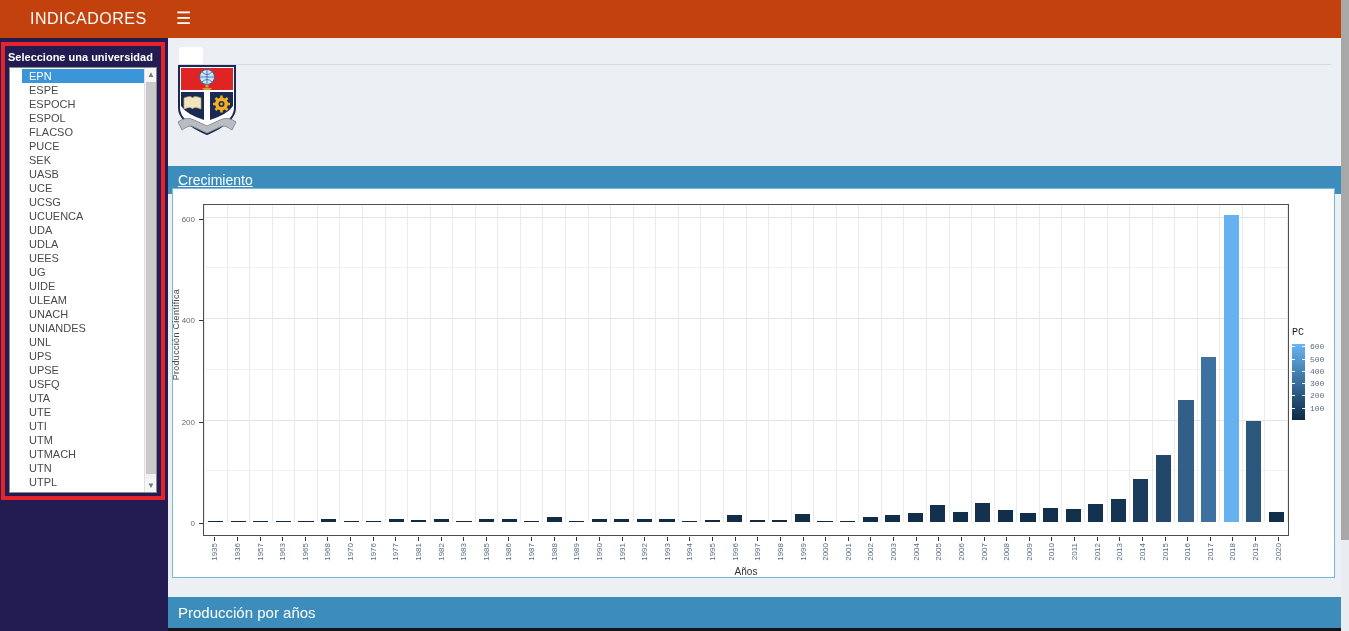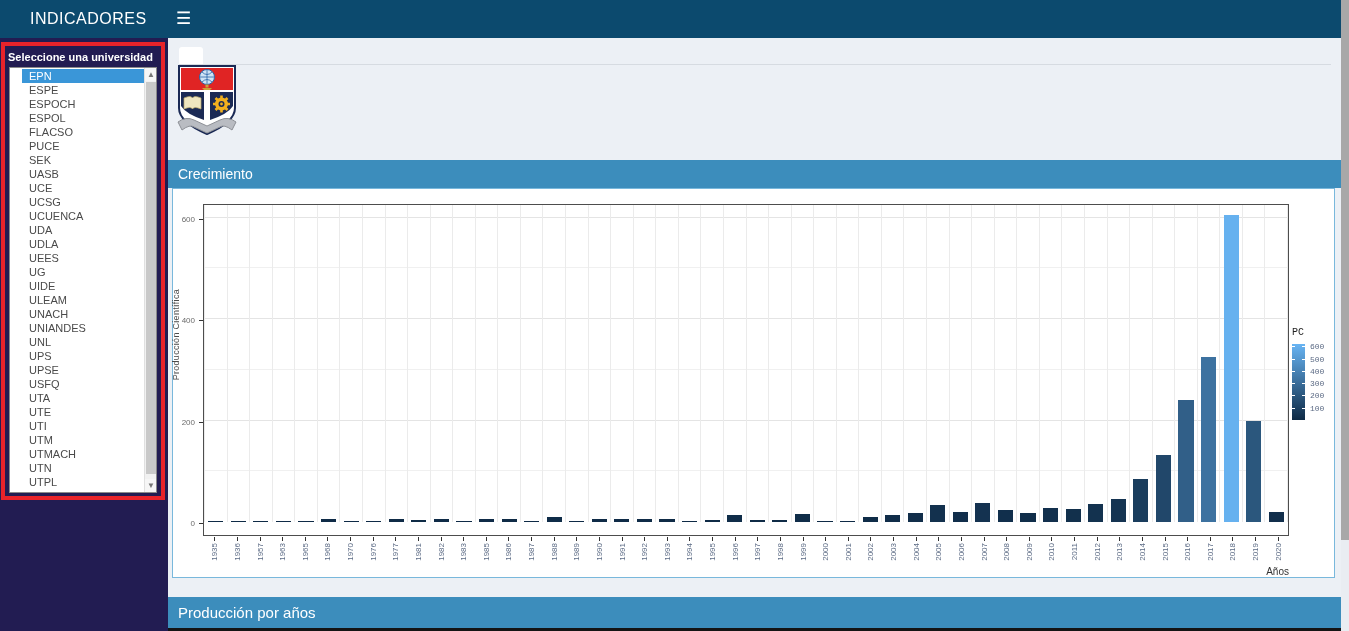--- a/index.html
+++ b/index.html
@@ -1,21 +1,21 @@
 <!DOCTYPE html>
 <html><head>
 <meta charset="utf-8">
 <style>
   * { margin:0; padding:0; box-sizing:border-box; }
   html,body { width:1349px; height:631px; overflow:hidden; }
   body { font-family:"Liberation Sans", sans-serif; background:#ecf0f5; position:relative; }
   #app { position:absolute; inset:0; width:1349px; height:631px; }
 
   
-  .navbar { position:absolute; left:0; top:0; width:1341px; height:38px; background:#0c4a6e; }
+  .navbar { position:absolute; left:0; top:0; width:1341px; height:38px; background:#c2410c; }
   .navbar-title { position:absolute; left:30px; top:0; line-height:38px; color:#fff; font-size:16px; letter-spacing:.5px; }
   .menu-toggle { position:absolute; left:176px; top:0; line-height:38px; color:#fff; font-size:17px; cursor:pointer; }
 
   
   .sidebar { position:absolute; left:0; top:38px; width:168px; height:593px; background:#221c52; }
   .select-box { position:absolute; left:1px; top:4px; width:164px; height:458px; border:4px solid #e8232a; }
   .select-header { color:#fff; font-weight:bold; font-size:11px; padding:5px 3px 4px 3px; }
   .listbox { position:relative; margin:0 4px; height:426px; background:#fff; border:1px solid #8a8a8a; overflow:hidden; }
   .list-items { position:absolute; left:12px; top:1px; right:12px; }
   .list-item { height:14px; line-height:14px; font-size:11px; color:#4a4a4a; padding-left:7px; white-space:nowrap; cursor:pointer; }
@@ -33,42 +33,42 @@
   .logo { position:absolute; left:8px; top:26px; width:62px; height:78px; }
 
   
   .card { position:absolute; left:402px; top:28px; width:370px; height:80px; background:#00c0ef; border-radius:2px; color:#fff; }
   .card-value { position:absolute; left:14px; top:8px; font-size:30px; font-weight:bold; }
   .card-label { position:absolute; left:14px; top:52px; font-size:12px; }
   .card-icon { position:absolute; right:12px; top:8px; }
 
   
   .section-bar { position:absolute; left:0; width:1173px; height:28px; background:#3c8dbc; color:#fff; font-size:14px; line-height:28px; padding-left:10px; }
-  .bar-growth { top:122px; }
+  .bar-growth { top:128px;text-decoration:underline; }
   .bar-prod { top:559px; height:31px; line-height:31px; font-size:15px; }
   .dark-strip { position:absolute; left:0; top:590px; width:1173px; height:3px; background:#141414; }
 
   
   .panel { position:absolute; left:4px; top:150px; width:1163px; height:390px; background:#fff; border:1px solid #79b8dc; }
   .plot { position:absolute; left:30px; top:15px; width:1086px; height:332px; background:#fff; border:1px solid #4d4d4d; }
   .hgrid { position:absolute; left:0; right:0; height:1px; }
   .hgrid.major { background:#e4e4e4; }
   .hgrid.minor { background:#f0f0f0; }
   .slots { position:absolute; left:0; right:0; top:0; bottom:0; display:flex; align-items:flex-end; padding-bottom:13px; }
   .slot { flex:1 1 0; height:100%; position:relative; border-right:1px solid #ebebeb; }
   .slot:first-child { border-left:1px solid #ebebeb; }
   .bar { position:absolute; bottom:0; left:15%; width:70%; }
   .ytick-label { position:absolute; right:1092px; width:24px; text-align:right; font-size:8px; color:#6b6b6b; transform:translateY(-50%); }
   .ytick-mark { position:absolute; left:26px; width:4px; height:1px; background:#333; }
   .y-title { position:absolute; left:-2px; top:100px; writing-mode:vertical-rl; transform:rotate(180deg); font-size:9px; color:#4a4a4a; letter-spacing:.3px; }
   .xrow { position:absolute; left:30px; top:347px; width:1086px; height:30px; display:flex; }
   .xcell { flex:1 1 0; position:relative; }
   .xtick-mark { position:absolute; left:50%; top:1px; width:1px; height:4px; background:#333; }
   .xtick-label { position:absolute; left:50%; top:7px; transform:translateX(-50%) rotate(180deg); writing-mode:vertical-rl; font-size:8px; color:#5c6b85; }
-  .x-title { position:absolute; left:30px; top:377px; width:1086px; text-align:right; font-size:10px; color:#333; }
+  .x-title { position:absolute; left:30px; top:377px; width:1086px; text-align:center; font-size:10px; color:#333; }
 
   
   .legend { position:absolute; left:1119px; top:138px; width:44px;font-family:Liberation Mono, monospace; }
   .legend-title { font-size:10px; color:#222; margin-bottom:6px; }
   .colorbar { position:relative; width:13px; height:76px; }
   .cb-tick { position:absolute; width:3px; height:1px; background:#fff; }
   .cb-label { position:absolute; left:18px; font-size:8px; color:#5c6b85; transform:translateY(-50%); white-space:nowrap; }
 
   
   .win-scroll { position:absolute; right:0; top:0; width:8px; height:631px; background:#e9edf2; }

